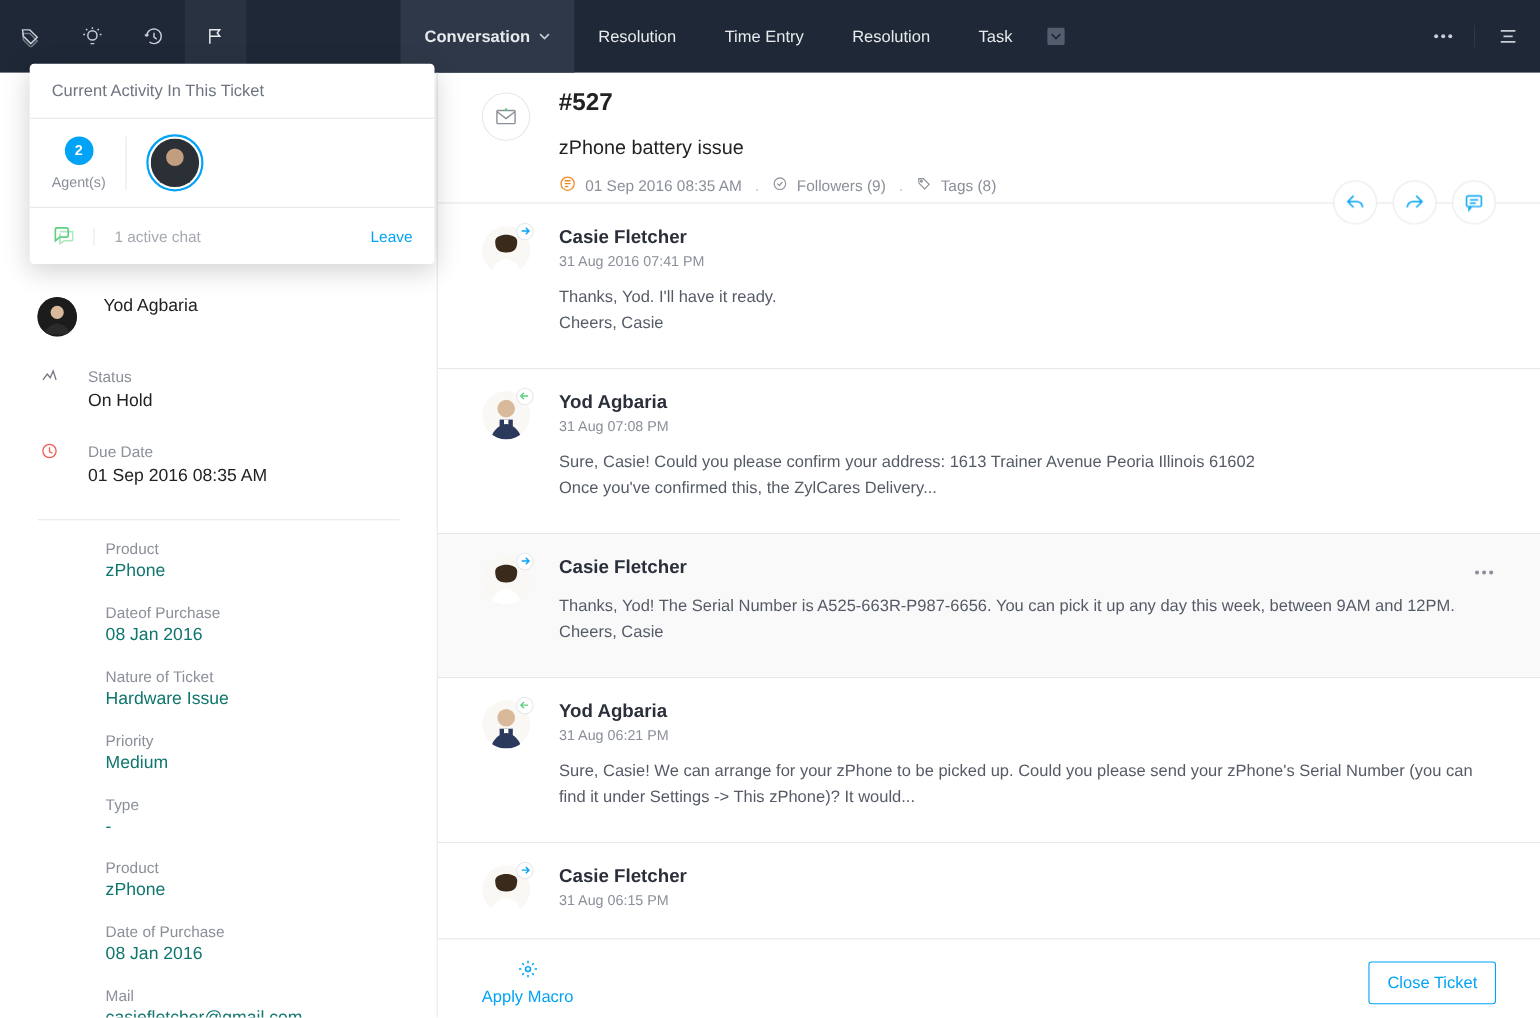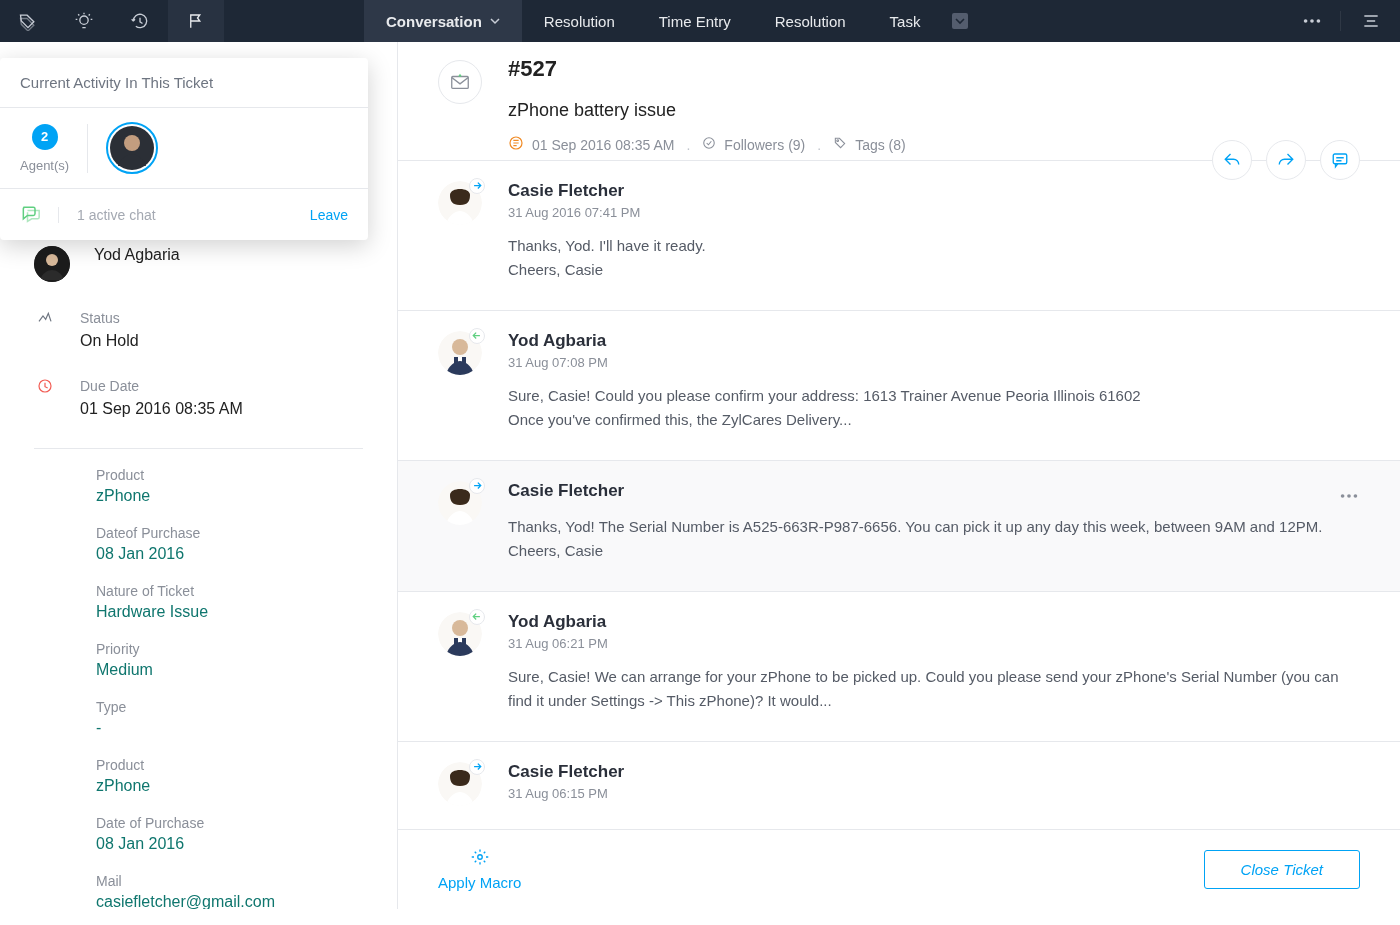--- a/index.html
+++ b/index.html
@@ -18,21 +18,21 @@
     font-family: -apple-system, "Segoe UI", "Helvetica Neue", Arial, sans-serif;
     color: var(--text-dark);
     background: #fff;
     font-size: 14px;
     width:1400px;
     height:925px;
     overflow:hidden;
   }
   
   .topbar {
-    height: 42px;
+    height: 66px;
     background: var(--dark-bg);
     display: flex;
     align-items: stretch;
     color: #d0d4db;
   }
   .topbar .icon-slot {
     width: 56px;
     display: flex;
     align-items: center;
     justify-content: center;
@@ -62,21 +62,21 @@
   }
   .topbar-right {
     margin-left:auto;
     display:flex;
     align-items:center;
   }
 
   
   .popover {
     position:absolute;
-    left:0; top:58px;
+    left:27px; top:58px;
     width:368px;
     background:#fff;
     border-radius:4px;
     box-shadow:0 6px 24px rgba(0,0,0,0.18);
     z-index:100;
   }
   .popover-head {
     padding:16px 20px;
     border-bottom:1px solid var(--border);
     color:#6e7581;
@@ -184,21 +184,21 @@
   .msg-more{position:absolute;right:40px;top:24px;color:#8a8f99;cursor:pointer;}
 
   .footer-bar{
     border-top:1px solid var(--border);
     display:flex;align-items:center;padding:18px 40px;gap:12px;
     background:#fff;
   }
   .apply-macro{color:var(--accent-blue);font-size:15px;display:flex;align-items:center;gap:8px;cursor:pointer;flex-direction:column;}
   .close-ticket{
     margin-left:auto;border:1px solid var(--accent-blue);color:var(--accent-blue);
-    background:#fff;padding:10px 36px;border-radius:3px;font-size:15px;cursor:pointer;font-style:italic;
+    background:#fff;padding:10px 16px;border-radius:3px;font-size:15px;cursor:pointer;
   }
 
   
   .svg {display:block;}
 </style>
 </head>
 <body>
 
 <div class="topbar">
   <div class="icon-slot">

